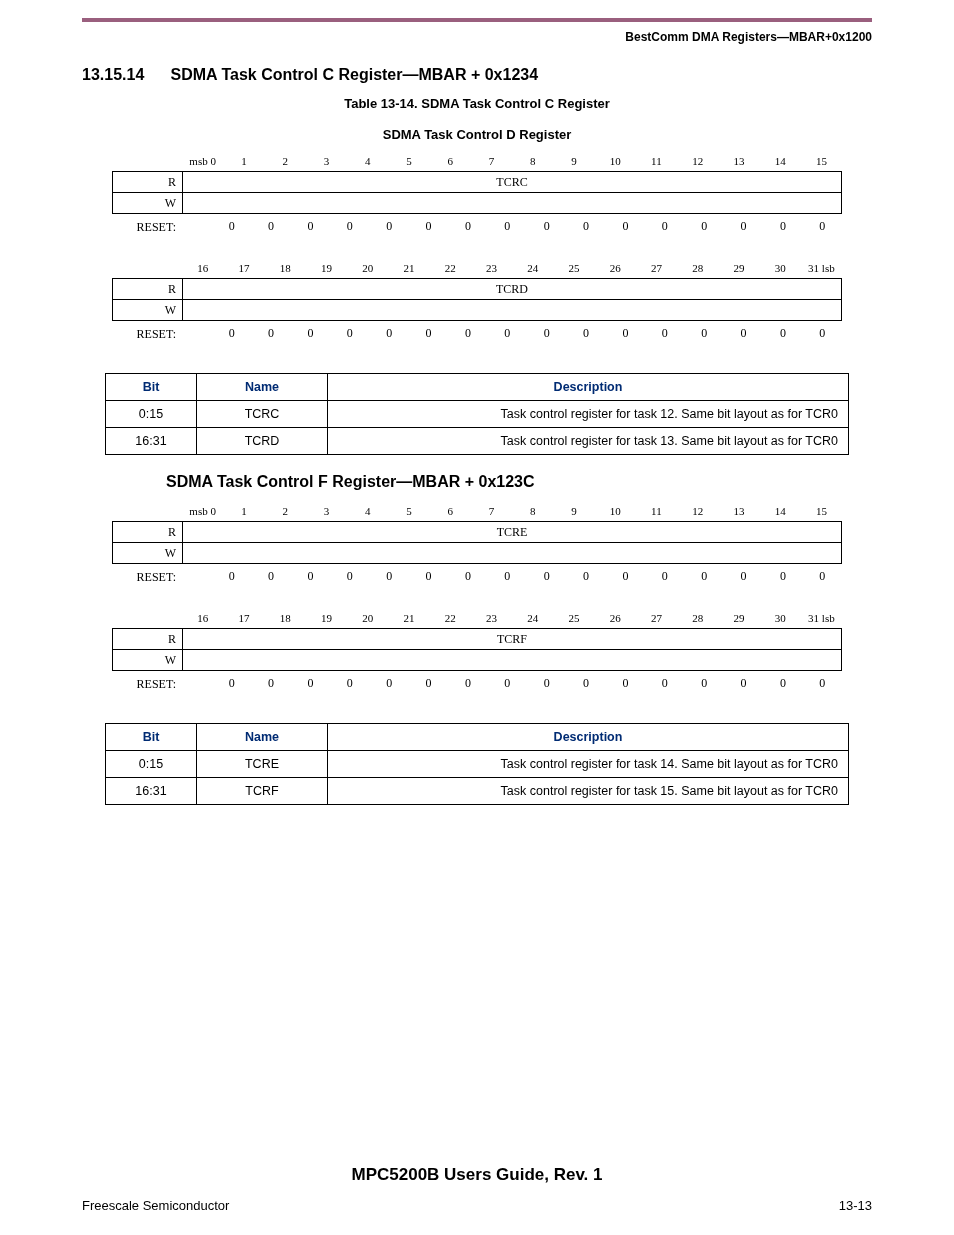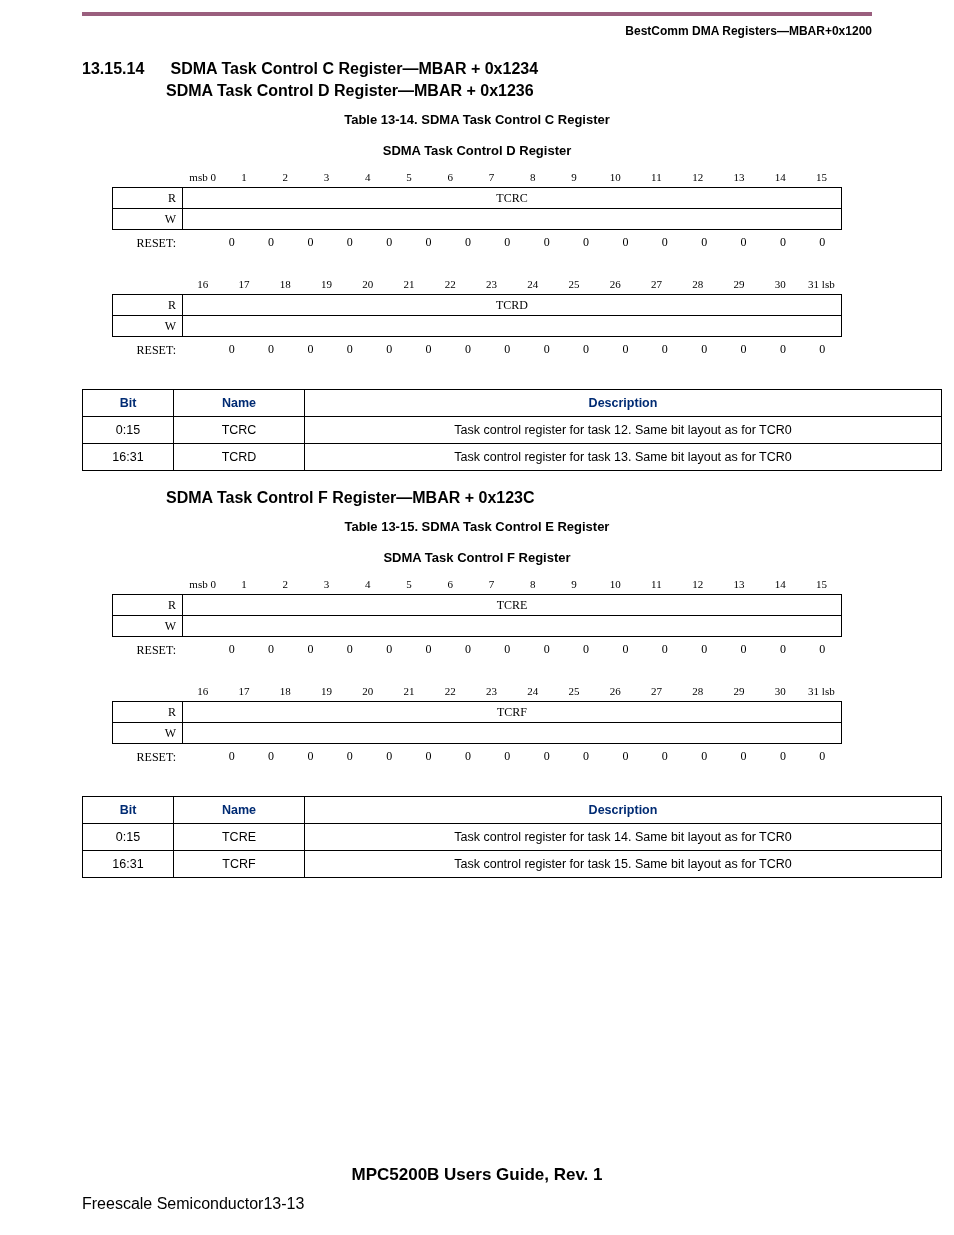--- a/index.html
+++ b/index.html
@@ -5,21 +5,21 @@
   html, body {
     margin: 0;
     padding: 0;
     background: #fff;
     font-family: Arial, Helvetica, sans-serif;
     color: #000;
   }
   .page {
     width: 954px;
     min-height: 1235px;
-    padding: 12px 82px 30px 82px;
+    padding: 18px 82px 30px 82px;
     box-sizing: border-box;
     position: relative;
   }
   .color-bar {
     height: 4px;
     background: #9a5f7e;
     width: 100%;
     margin-bottom: 8px;
   }
   .running-header {
@@ -109,28 +109,28 @@
     justify-content: center;
   }
   .boxed-top { border-bottom: none; }
   .boxed-bot { border-top: 1px solid #000; }
   .reset-row { margin-top: 2px; height: 22px; gap: 30px; }
   .spacer { height: 20px; }
 
   
   .desc-table {
     border-collapse: collapse;
-    width: 860px;
+    width: 744px;
     margin: 28px auto 0 auto;
     font-size: 12.5px;
   }
   .desc-table th, .desc-table td {
     border: 1px solid #000;
     padding: 6px 10px;
-    text-align: center;
+    text-align: right;
   }
   .desc-table th {
     text-align: center;
     font-weight: bold;
     color: #002b73;
     background: #fff;
   }
   .desc-table td.center { text-align: center; }
 
   .page-footer-center {
@@ -141,35 +141,35 @@
     text-align: center;
     font-weight: bold;
     font-size: 17px;
   }
   .page-footer-lr {
     position: absolute;
     left: 82px;
     right: 82px;
     bottom: 22px;
     display: flex;
-    font-size: 16px;
+    justify-content: space-between;
+    font-size: 13px;
   }
 </style>
 </head>
 <body>
 
 <div class="page">
   <div class="color-bar"></div>
   <div class="running-header">BestComm DMA Registers—MBAR+0x1200</div>
 
   <div class="section-title">
     <span class="num">13.15.14</span>
     <span class="txt">SDMA Task Control C Register—MBAR + 0x1234</span>
   </div>
-  <div class="section-subline">SDMA Task Control D Register—MBAR + 0x1236</div>
 
   <div class="table-caption">
     <span>Table 13-14. SDMA Task Control C Register</span>
     <span class="sub">SDMA Task Control D Register</span>
   </div>
 
   <div class="bit-layout">
 
     <div class="bit-row bit-header">
       <div class="bit-label"></div>
@@ -297,24 +297,20 @@
           <td class="center">16:31</td>
           <td class="center">TCRD</td>
           <td>Task control register for task 13. Same bit layout as for TCR0</td>
         </tr>
       </tbody>
   </table>
 
   <div style="height:18px"></div>
   <div class="section-subline">SDMA Task Control F Register—MBAR + 0x123C</div>
 
-  <div class="table-caption">
-    <span>Table 13-15. SDMA Task Control E Register</span>
-    <span class="sub">SDMA Task Control F Register</span>
-  </div>
 
   <div class="bit-layout">
     <div class="bit-row bit-header">
       <div class="bit-label"></div>
       <div class="bit-cells">
           <div class="bit-cell">msb 0</div>
           <div class="bit-cell">1</div>
           <div class="bit-cell">2</div>
           <div class="bit-cell">3</div>
           <div class="bit-cell">4</div>

